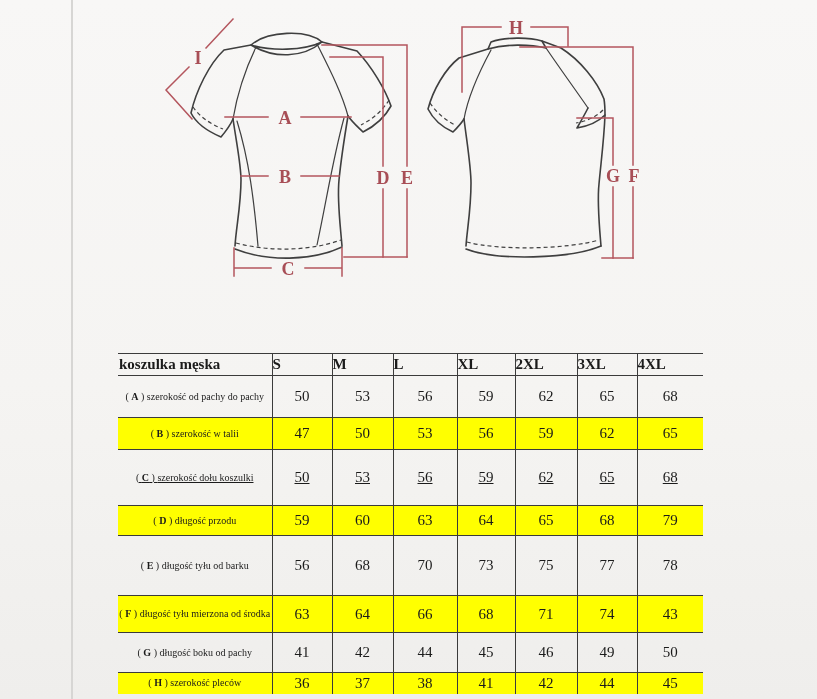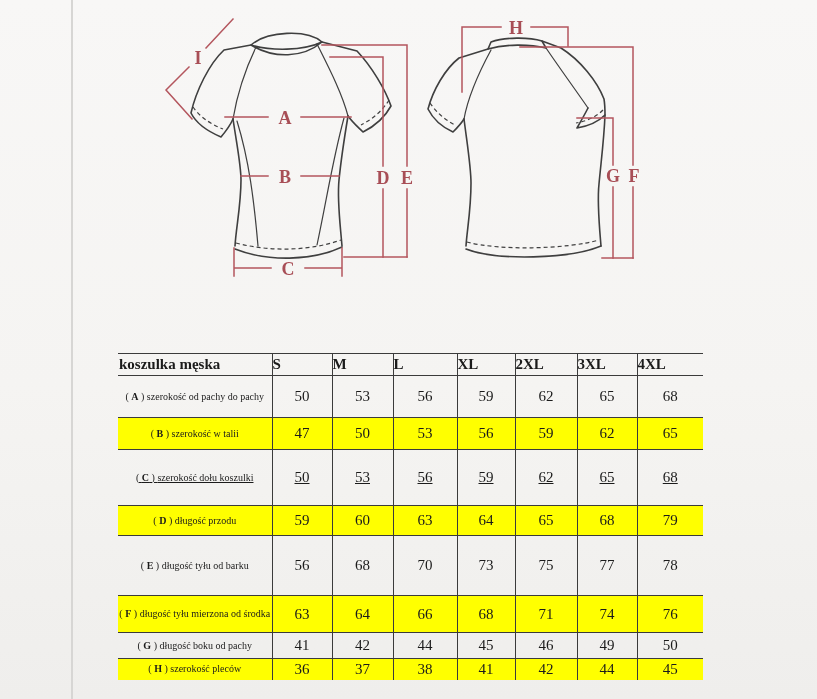--- a/index.html
+++ b/index.html
@@ -32,21 +32,21 @@
   }
   th.row-label b{font-weight:bold;}
   td.num{text-align:center;font-size:15px;border-left:1px solid #3b3b3b;}
   tr.hl{background:#ffff00;}
   tbody tr:nth-child(1){height:42px;}
   tbody tr:nth-child(2){height:32px;}
   tbody tr:nth-child(3){height:56px;text-decoration:underline;}
   tbody tr:nth-child(4){height:30px;}
   tbody tr:nth-child(5){height:60px;}
   tbody tr:nth-child(6){height:37px;margin-top:40px;}
-  tbody tr:nth-child(7){height:26px;}
+  tbody tr:nth-child(7){height:40px;}
   tbody tr:nth-child(8){height:21px;margin-left:13px;}
   tbody tr:nth-child(9){height:57px;}
 </style>
 </head>
 <body>
 
 <div class="scan-line"></div>
 
 <svg class="diagram" width="817" height="352" viewBox="0 0 817 352">
 
@@ -182,21 +182,21 @@
         <td class="num">78</td>
       </tr>
       <tr class="hl">
         <th class="row-label"><span>( </span><b>F</b><span> ) </span><span>długość tyłu mierzona od środka</span></th>
         <td class="num">63</td>
         <td class="num">64</td>
         <td class="num">66</td>
         <td class="num">68</td>
         <td class="num">71</td>
         <td class="num">74</td>
-        <td class="num">76</td>
+        <td class="num">43</td>
       </tr>
       <tr>
         <th class="row-label"><span>( </span><b>G</b><span> ) </span><span>długość boku od pachy</span></th>
         <td class="num">41</td>
         <td class="num">42</td>
         <td class="num">44</td>
         <td class="num">45</td>
         <td class="num">46</td>
         <td class="num">49</td>
         <td class="num">50</td>

